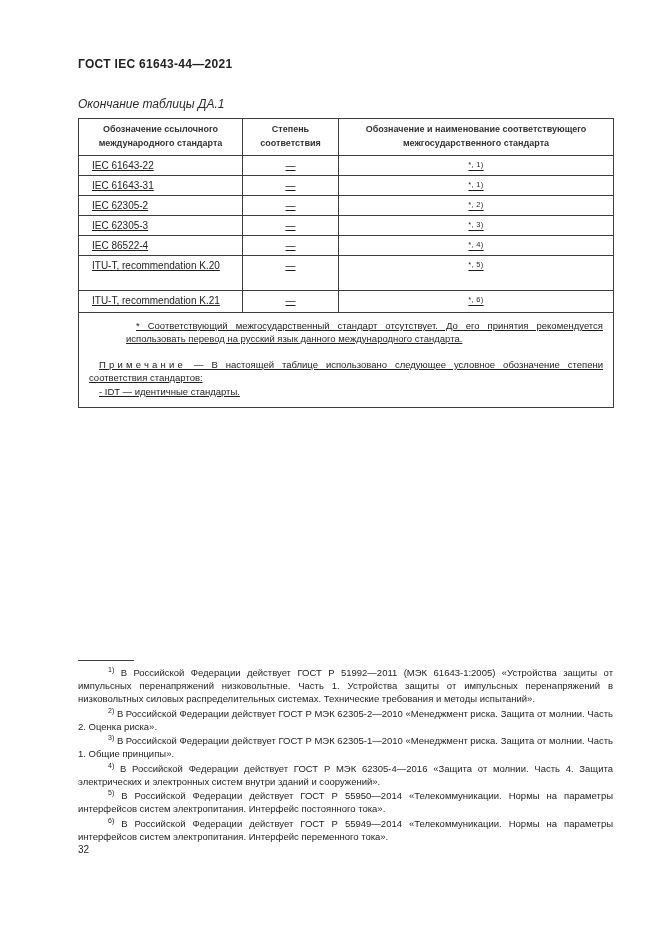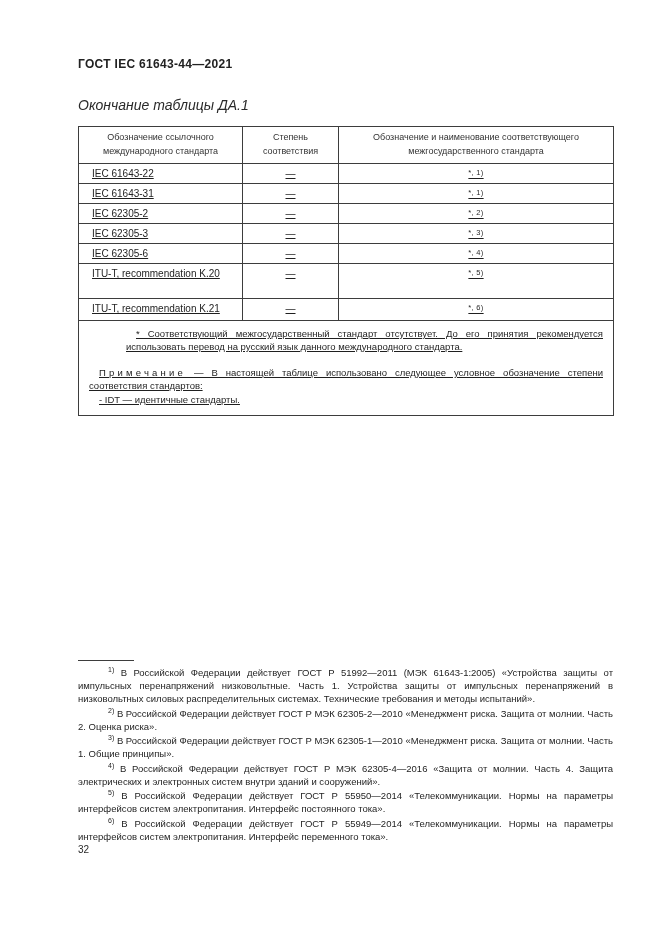--- a/index.html
+++ b/index.html
@@ -6,29 +6,29 @@
   html,body { background:#ffffff; }
   body { font-family:"Liberation Sans", sans-serif; color:#1f1f1f; }
   .page {
     position:relative; width:661px; height:935px; background:#ffffff;
     overflow:hidden;
   }
   .content { position:absolute; left:78px; top:57px; width:535px; }
 
   .doc-title { font-size:12px; font-weight:bold; letter-spacing:.3px; color:#222; }
 
-  .table-caption { margin-top:26px; margin-bottom:13px; font-size:14px; font-style:italic; color:#2a2a2a; }
+  .table-caption { margin-top:26px; margin-bottom:7px; font-size:12px; font-style:italic; color:#2a2a2a; }
 
   table.std-table { width:535px; border-collapse:collapse; table-layout:fixed; }
   table.std-table th, table.std-table td { border:1px solid #3d3d3d; }
 
   col.c1 { width:164px; } col.c2 { width:96px; } col.c3 { width:275px; }
 
   thead th {
-    font-weight:normal; font-size:9px; line-height:1.55; color:#333;
+    font-weight:bold; font-size:9px; line-height:1.55; color:#333;
     text-align:center; vertical-align:middle; padding:4px 8px; height:36px;
     border-bottom:3px double #3d3d3d;
   }
   tbody td { font-size:10px; vertical-align:top; padding:4px 6px; color:#242424; }
   tbody tr { height:19px;text-decoration:underline; }
   tbody tr:nth-child(6) { height:35px;padding-left:20px; }
   tbody tr:nth-child(7) { height:22px; }
   td.c-std { text-align:left; padding-left:13px; white-space:nowrap; }
   td.c-deg { text-align:center; }
   td.c-note { text-align:center; }
@@ -87,21 +87,21 @@
             <td class="c-std">IEC 62305-2</td>
             <td class="c-deg">—</td>
             <td class="c-note"><span class="sup-note">*, 2)</span></td>
           </tr>
           <tr>
             <td class="c-std">IEC 62305-3</td>
             <td class="c-deg">—</td>
             <td class="c-note"><span class="sup-note">*, 3)</span></td>
           </tr>
           <tr>
-            <td class="c-std">IEC 62305-6</td>
+            <td class="c-std">IEC 86522-4</td>
             <td class="c-deg">—</td>
             <td class="c-note"><span class="sup-note">*, 4)</span></td>
           </tr>
           <tr>
             <td class="c-std">ITU-T, recommendation K.20</td>
             <td class="c-deg">—</td>
             <td class="c-note"><span class="sup-note">*, 5)</span></td>
           </tr>
           <tr>
             <td class="c-std">ITU-T, recommendation K.21</td>

